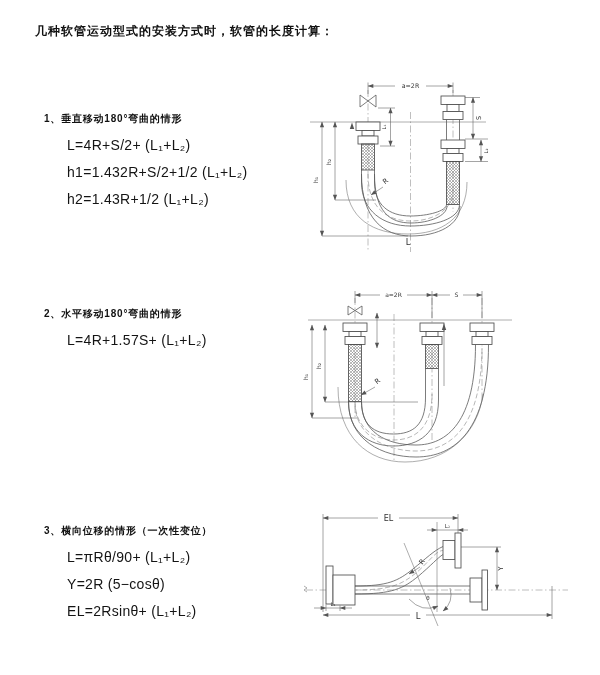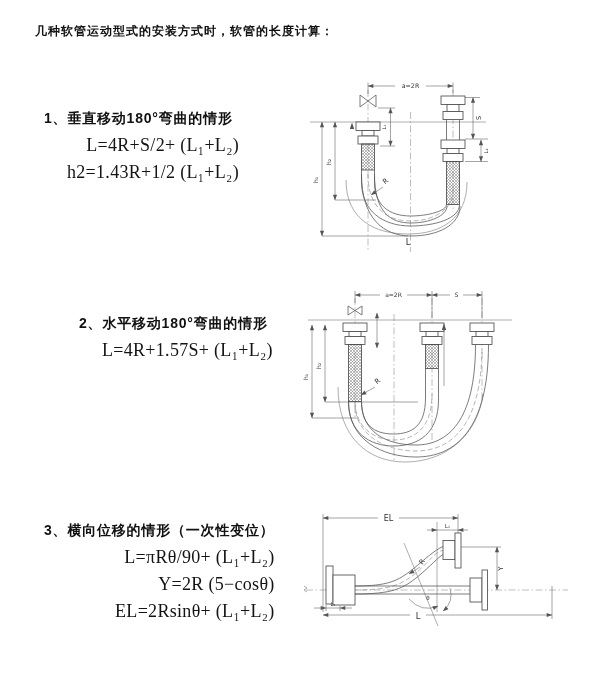--- a/index.html
+++ b/index.html
@@ -6,48 +6,49 @@
   body{
     width:600px;height:675px;background:#ffffff;position:relative;overflow:hidden;
     font-family:"Liberation Sans","DejaVu Sans",sans-serif;color:#1a1a1a;
   }
   .abs{position:absolute;}
   .page-title{
     left:35px;top:23px;font-size:12px;font-weight:700;letter-spacing:1px;color:#111;
   }
   .sec{position:absolute;left:44px;}
   .sec-heading{
-    font-size:14px;font-weight:700;height:27px;line-height:27px;letter-spacing:0.8px;color:#111;white-space:nowrap;
+    font-size:10px;font-weight:700;height:27px;line-height:27px;letter-spacing:0.8px;color:#111;white-space:nowrap;
   }
   .formula{
-    font-size:18px;height:27px;line-height:27px;padding-left:23px;white-space:nowrap;
-    font-family:Liberation Serif, serif;color:#141414;letter-spacing:0.3px;text-align:right;
+    font-size:14px;height:27px;line-height:27px;padding-left:23px;white-space:nowrap;
+    font-family:Liberation Sans, sans-serif;color:#141414;letter-spacing:0.3px;
   }
   svg{position:absolute;overflow:visible;}
   svg .ln{stroke:#5a5a5a;stroke-width:0.8;fill:none;}
   svg .thin{stroke:#6a6a6a;stroke-width:0.55;fill:none;}
   svg .cl{stroke:#8a8a8a;stroke-width:0.55;fill:none;stroke-dasharray:7 2.5 1.5 2.5;}
   svg .dash{stroke:#7a7a7a;stroke-width:0.55;fill:none;stroke-dasharray:5 2.5;}
   svg .fit{stroke:#4d4d4d;stroke-width:0.85;fill:#ffffff;}
   svg .hat{stroke:#4d4d4d;stroke-width:0.85;}
   svg .dim{stroke:#5a5a5a;stroke-width:0.55;fill:none;}
   svg text{fill:#333;font-family:"DejaVu Sans","Liberation Sans",sans-serif;}
 </style>
 </head>
 <body>
 
 <div class="abs page-title">几种软管运动型式的安装方式时，软管的长度计算：</div>
 
 <div class="sec" style="top:105px;">
   <div class="sec-heading">1、垂直移动180°弯曲的情形</div>
   <div class="formula">L=4R+S/2+ (L₁+L₂)</div>
+  <div class="formula">h1=1.432R+S/2+1/2 (L₁+L₂)</div>
   <div class="formula">h2=1.43R+1/2 (L₁+L₂)</div>
 </div>
 
-<div class="sec" style="top:310px;margin-left:35px;">
+<div class="sec" style="top:300px;">
   <div class="sec-heading">2、水平移动180°弯曲的情形</div>
   <div class="formula">L=4R+1.57S+ (L₁+L₂)</div>
 </div>
 
 <div class="sec" style="top:517px;">
   <div class="sec-heading">3、横向位移的情形（一次性变位）</div>
   <div class="formula">L=πRθ/90+ (L₁+L₂)</div>
   <div class="formula">Y=2R (5−cosθ)</div>
   <div class="formula">EL=2Rsinθ+ (L₁+L₂)</div>
 </div>

